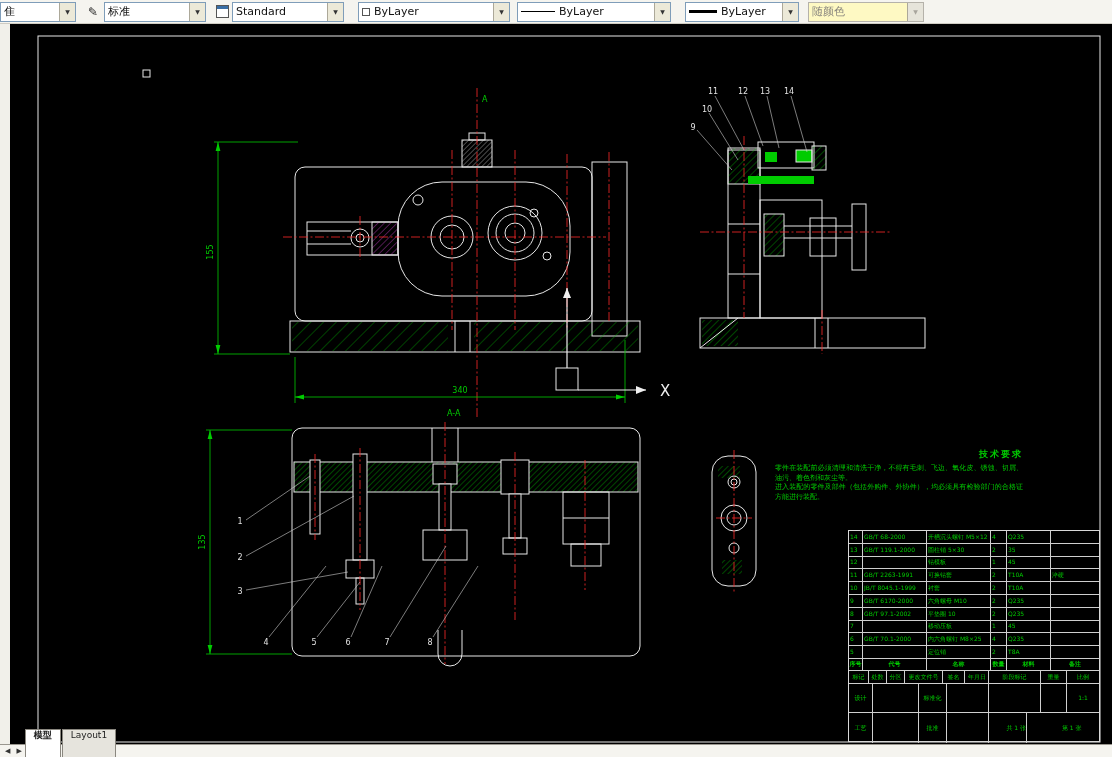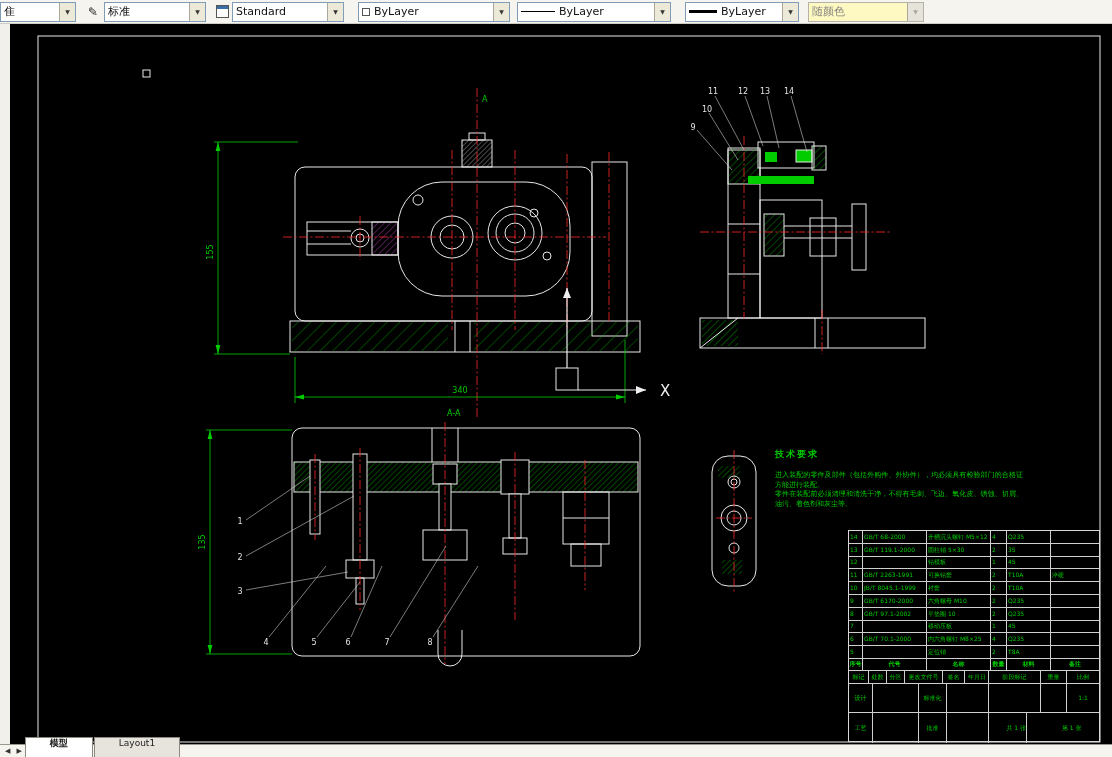--- a/index.html
+++ b/index.html
@@ -31,21 +31,21 @@
   .ws{stroke:#e8e8e8;stroke-width:1}
   .ld{stroke:#cfcfcf;stroke-width:0.6;fill:none}
   .g{stroke:#00cc00;stroke-width:0.8;fill:none}
   .r{stroke:#ff2a2a;stroke-width:0.8;fill:none;stroke-dasharray:9 2.5 2 2.5}
   .co{fill:#e2e2e2;font-size:8px}
   .gt{fill:#00cc00;font-size:8px}
   .xt{fill:#efefef;font-size:15px}
 
   
   .technotes{position:absolute;left:765px;top:424px;width:248px;color:#00cc00}
-  .tn-title{font-size:9px;font-weight:bold;text-align:left;margin-bottom:10px;letter-spacing:2px}
+  .tn-title{font-size:9px;font-weight:bold;text-align:right;margin-bottom:3px;letter-spacing:2px}
   .tn-line{font-size:7px;line-height:9.5px;text-align:justify}
 
   
   .titleblock{position:absolute;left:838px;top:506px;width:252px;height:212px;
     border:1px solid #d8d8d8;color:#00cc00;font-size:6px;line-height:1}
   .bom-row{display:grid;grid-template-columns:14px 64px 64px 16px 44px 1fr;height:12.8px;
     border-bottom:1px solid #cfcfcf;align-items:center}
   .bom-row span{border-right:1px solid #cfcfcf;height:100%;display:flex;align-items:center;
     padding-left:1px;overflow:hidden;white-space:nowrap}
   .bom-row span:last-child{border-right:none}
@@ -63,21 +63,21 @@
   .r3{grid-template-columns:24px 46px 28px 42px;height:30px}
   .tb-right{flex:1;display:flex;flex-direction:column}
   .labels3{grid-template-columns:52px 26px 1fr;height:13px}
   .vals3{grid-template-columns:52px 26px 1fr;height:29px}
   .sheets{height:30px;display:flex;align-items:center;justify-content:space-around;border-bottom:none}
 
   
   .tabbar{position:absolute;left:0;top:744px;width:1112px;height:13px;background:#f5f4ef;
     border-top:1px solid #9a978f;display:flex;align-items:flex-end;font-size:9px;color:#222;padding-left:2px}
   .tnav{font-size:7px;padding:0 3px;color:#333;line-height:12px}
-  .tab{border:1px solid #8a877f;border-bottom:none;padding:0 24px;height:20px;line-height:11px;
+  .tab{border:1px solid #8a877f;border-bottom:none;padding:0 8px;height:28px;line-height:11px;
     background:#e6e4dd;margin-right:1px}
   .tab.active{background:#fff;font-weight:bold}
 </style>
 </head>
 <body>
 
 <div class="toolbar">
   <div class="combo" style="width:76px">
     <span class="val">隹</span>
     <span class="btn">
@@ -322,22 +322,22 @@
       <rect class="w" x="546" y="344" width="22" height="22"></rect>
       <line x1="568" y1="366" x2="636" y2="366" stroke="#efefef" stroke-width="1.2" marker-end="url(#aw)"></line>
       <line x1="557" y1="344" x2="557" y2="264" stroke="#efefef" stroke-width="1.2" marker-end="url(#aw)"></line>
       <text class="xt" x="650" y="372">X</text>
     </g>
   </svg>
 
   
   <div class="technotes">
     <div class="tn-title">技术要求</div>
+    <div class="tn-line">零件在装配前必须清理和清洗干净，不得有毛刺、飞边、氧化皮、锈蚀、切屑、油污、着色剂和灰尘等。</div>
     <div class="tn-line">进入装配的零件及部件（包括外购件、外协件），均必须具有检验部门的合格证方能进行装配。</div>
-    <div class="tn-line">零件在装配前必须清理和清洗干净，不得有毛刺、飞边、氧化皮、锈蚀、切屑、油污、着色剂和灰尘等。</div>
   </div>
 
   
   <div class="titleblock">
     <div>
       <div>
 
           <div class="bom-row">
             <span>14</span>
             <span>GB/T 68-2000</span>

